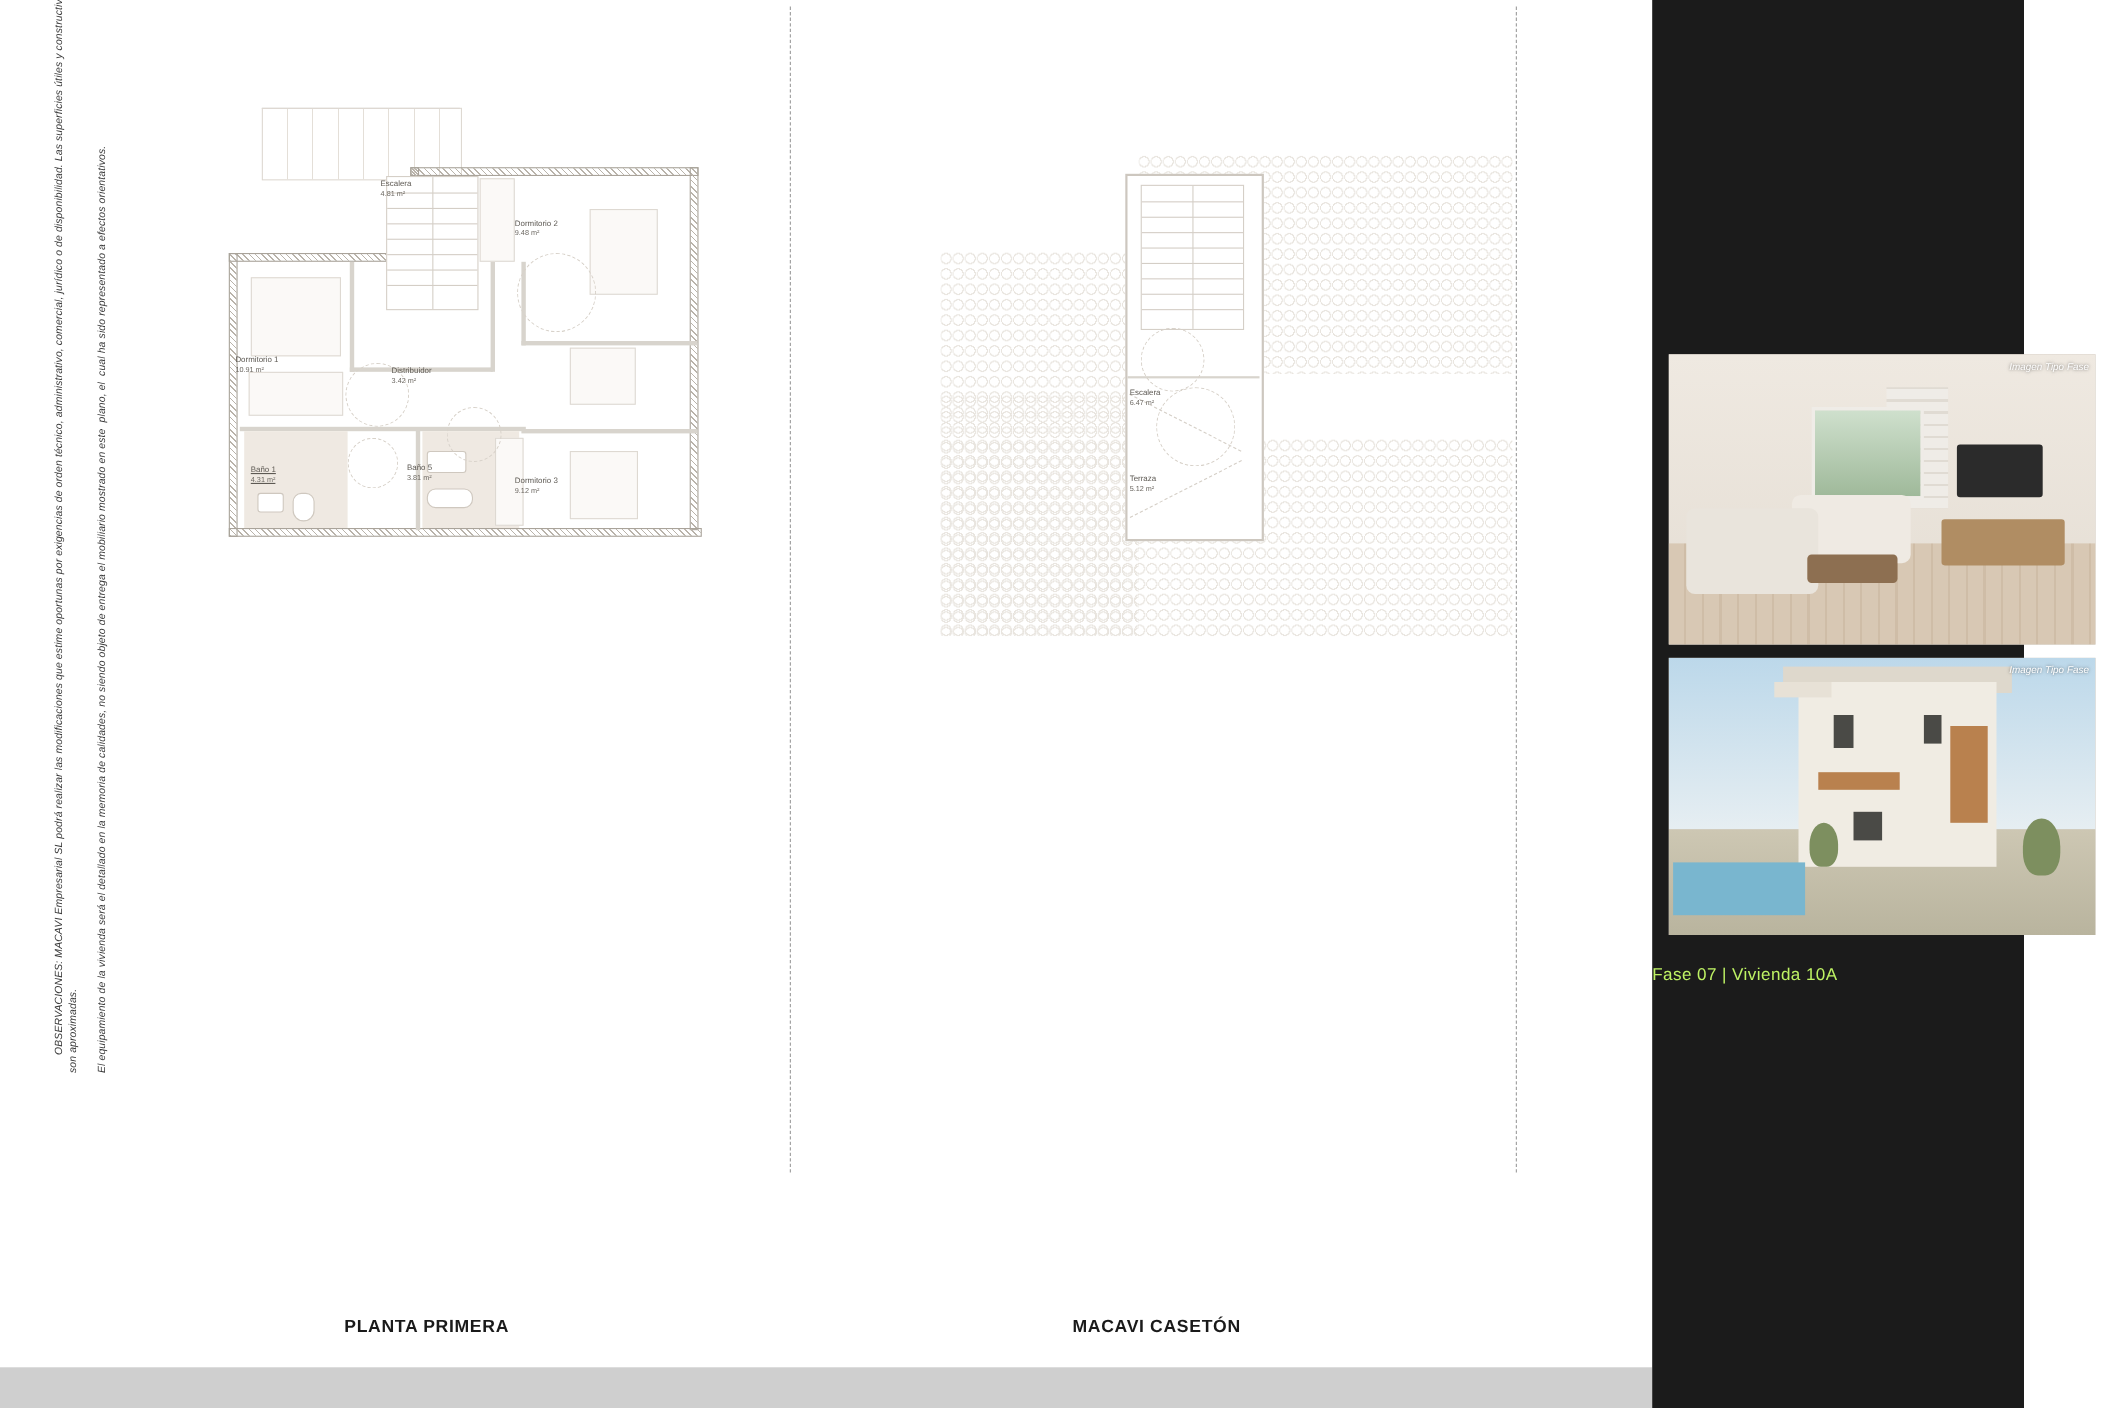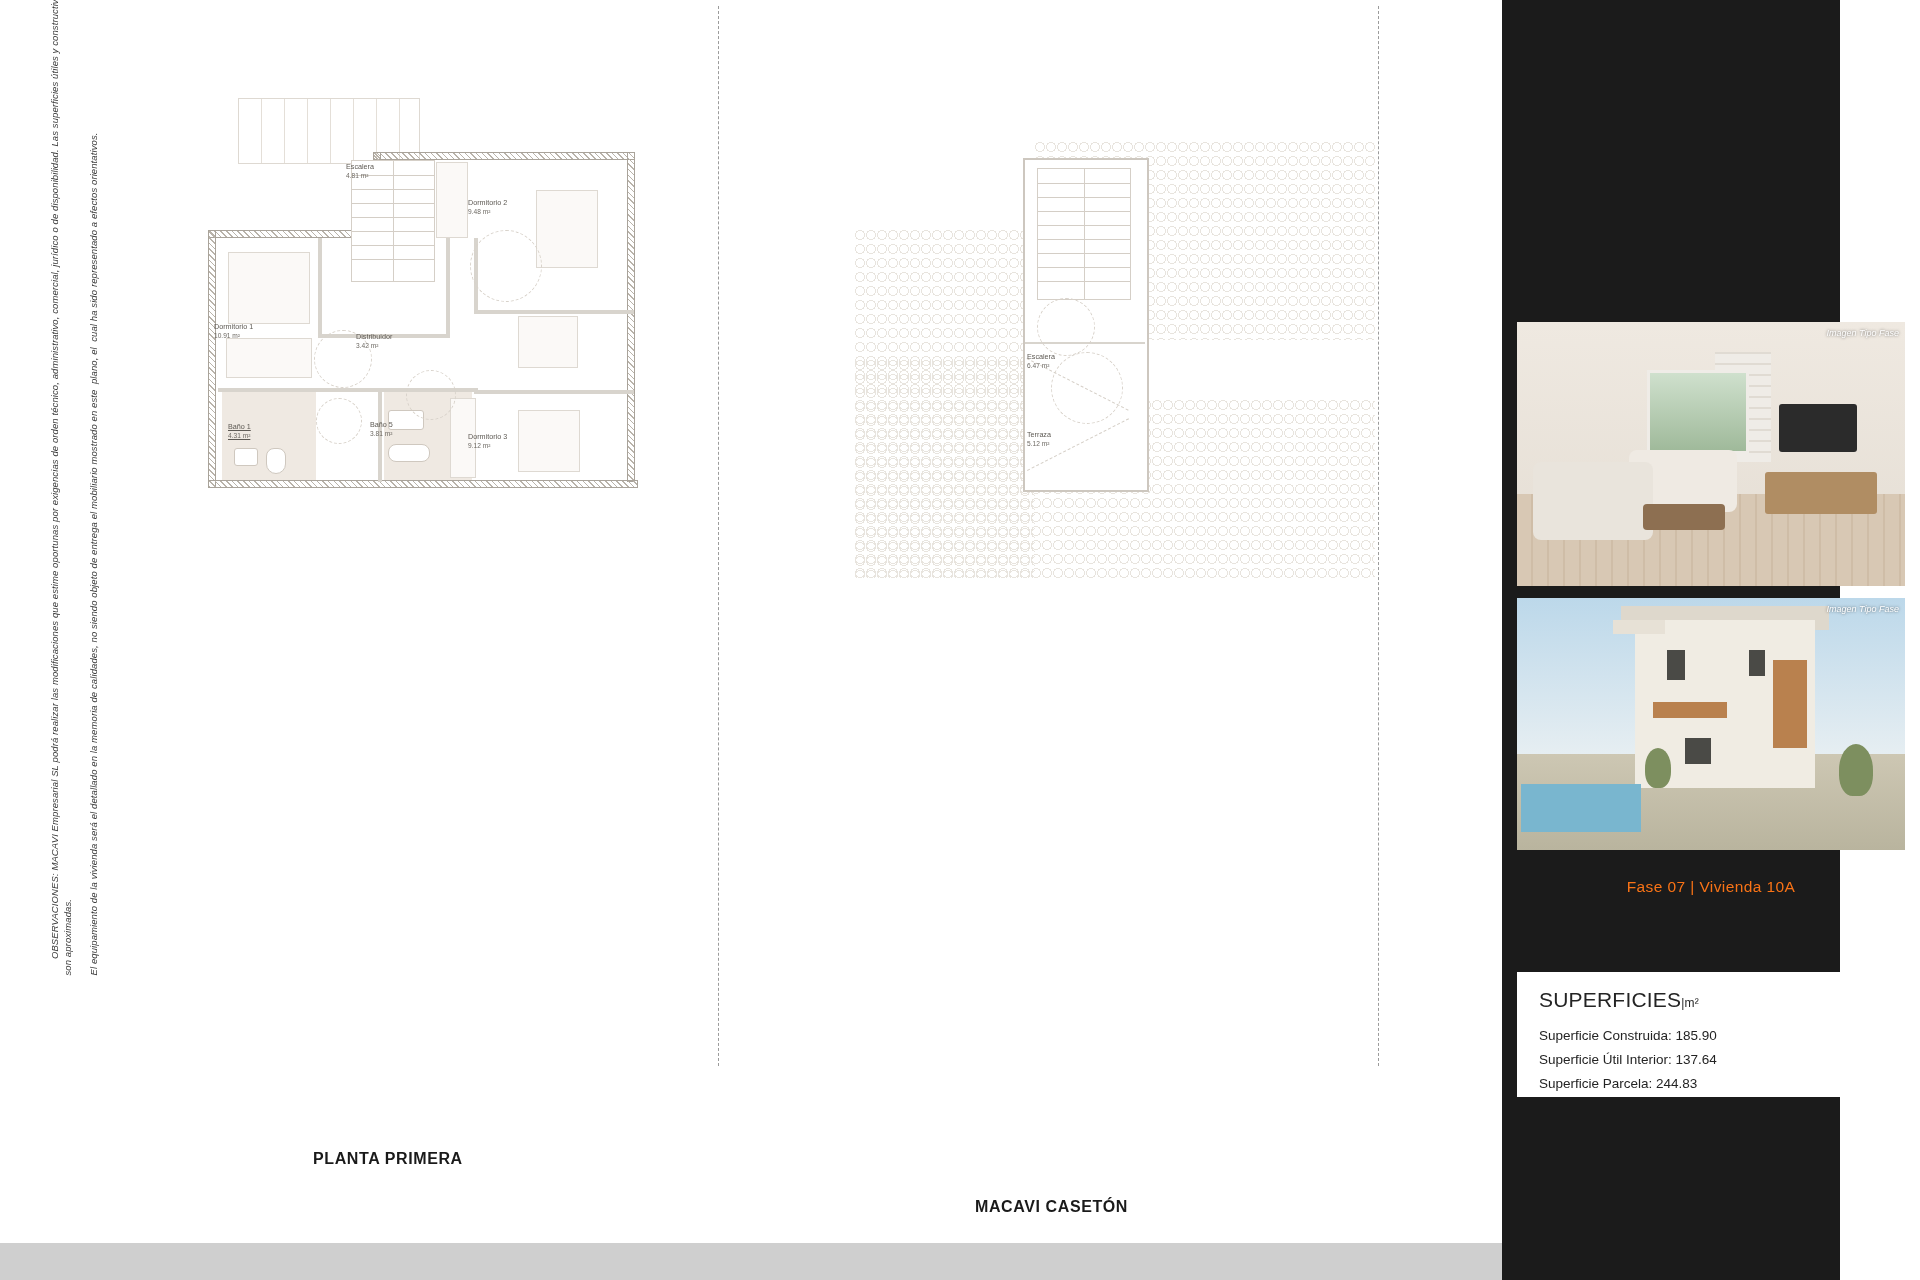--- a/index.html
+++ b/index.html
@@ -85,22 +85,22 @@
   .photo{
     position:absolute;left:15px;width:388px;overflow:hidden;background:#cbc3b8;
   }
   #photo-interior{top:322px;height:264px;}
   #photo-exterior{top:598px;height:252px;}
   .photo-tag{
     position:absolute;right:6px;top:6px;color:#fff;font-size:9px;font-style:italic;
     text-shadow:0 0 3px rgba(0,0,0,.6);
   }
   #phase-line{
-    position:absolute;left:0;top:878px;width:418px;text-align:center;
-    color:#f97316;font-size:15.5px;letter-spacing:.4px;
+    position:absolute;left:0;top:878px;width:418px;text-align:left;
+    color:#bef264;font-size:15.5px;letter-spacing:.4px;
   }
   #superficies-box{
     position:absolute;left:15px;top:972px;width:388px;height:125px;background:#ffffff;
   }
   #superficies-box .title{
     position:absolute;left:22px;top:16px;font-size:21px;color:#242424;letter-spacing:.2px;
   }
   #superficies-box .title .unit{font-size:12px;}
   #superficies-box .line{
     position:absolute;left:22px;font-size:13.5px;color:#242424;
@@ -250,21 +250,21 @@
       <div class="dash-line" style="left:172px;top:330px;width:114px;transform:rotate(-27deg);transform-origin:left top;"></div>
 
       <div class="label" style="left:172px;top:212px;width:114px;">
         <span>Escalera</span><br><span class="area">6.47 m²</span>
       </div>
       <div class="label" style="left:172px;top:290px;width:114px;">
         <span>Terraza</span><br><span class="area">5.12 m²</span>
       </div>
     </div>
 
-    <div class="plan-caption" style="left:313px;top:1150px;">PLANTA PRIMERA</div>
+    <div class="plan-caption" style="left:313px;top:1198px;">PLANTA PRIMERA</div>
     <div class="plan-caption" style="left:975px;top:1198px;">MACAVI CASETÓN</div>
   </div>
 
   <div id="bottom-strip"></div>
 
   <div id="right-panel">
 
     <div class="photo" id="photo-interior">
       <div class="ip-wall"></div>
       <div class="ip-stair"></div>
@@ -290,22 +290,14 @@
       <div class="ep-wood" style="left:256px;top:62px;width:34px;height:88px;"></div>
       <div class="ep-win" style="left:168px;top:140px;width:26px;height:26px;"></div>
       <div class="ep-pool"></div>
       <div class="ep-tree" style="left:128px;top:150px;"></div>
       <div class="ep-tree" style="left:322px;top:146px;height:52px;width:34px;"></div>
       <div class="photo-tag">Imagen Tipo Fase</div>
     </div>
 
     <div id="phase-line">Fase 07 |  Vivienda 10A</div>
 
-    <div id="superficies-box">
-      <div class="title">
-        <span>SUPERFICIES</span><span class="unit">|m²</span>
-      </div>
-      <div class="line" id="sl1">Superficie Construida:  185.90</div>
-      <div class="line" id="sl2">Superficie Útil Interior: 137.64</div>
-      <div class="line" id="sl3">Superficie Parcela: 244.83</div>
-    </div>
   </div>
 </div>
 
 </body></html>

